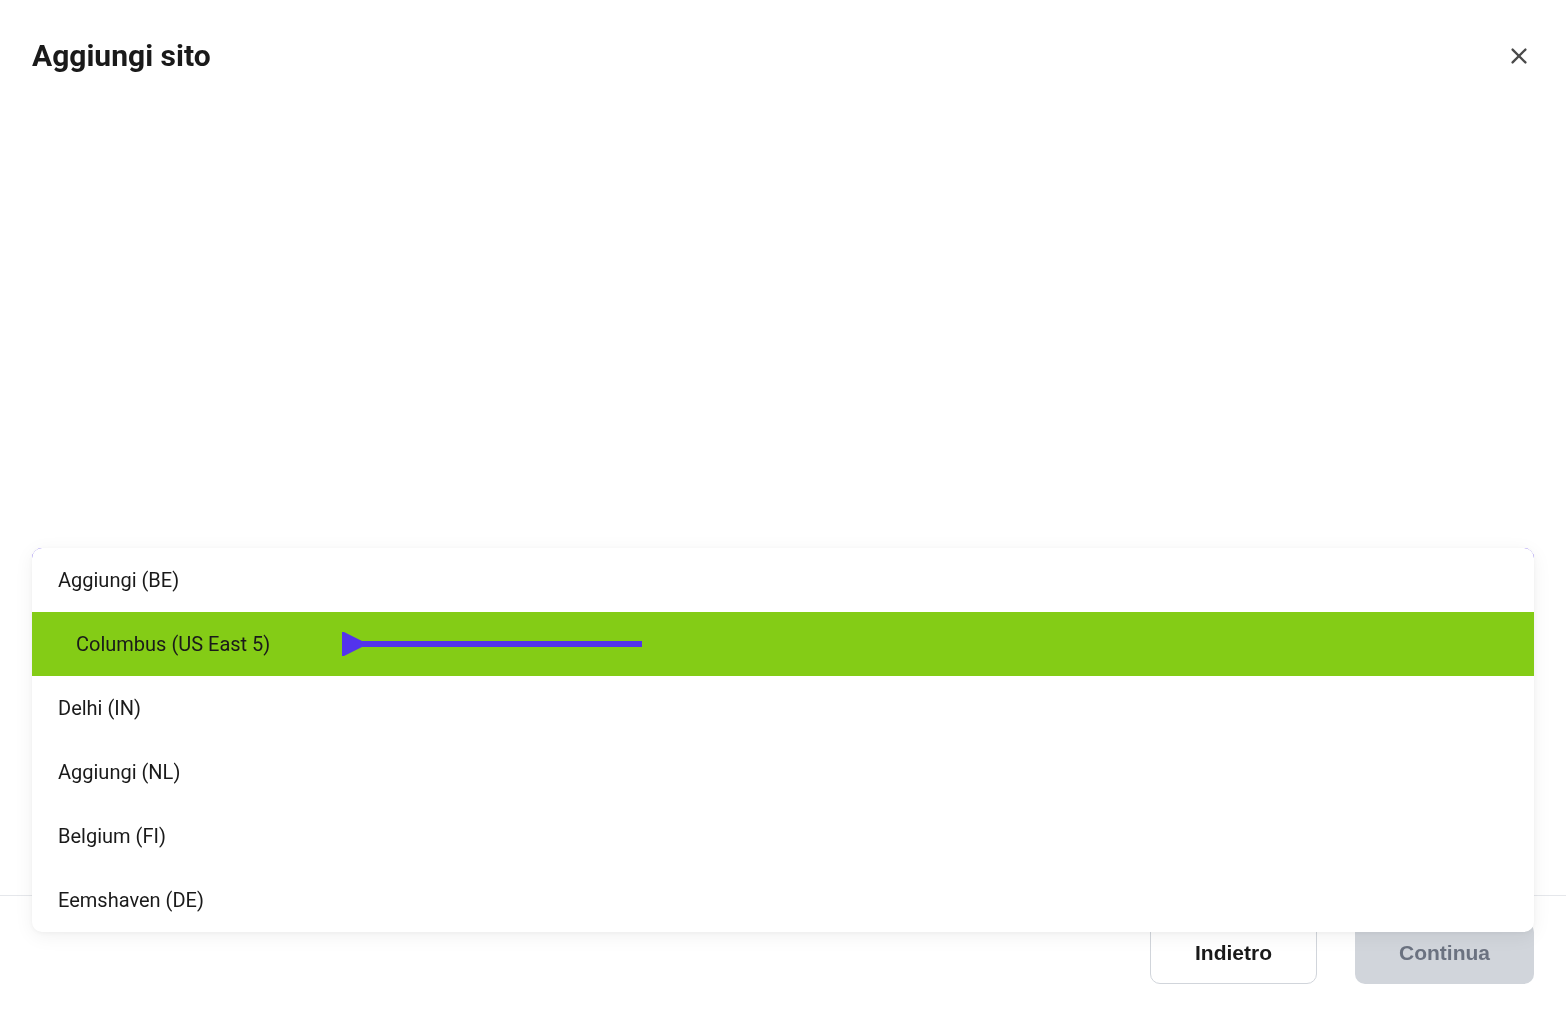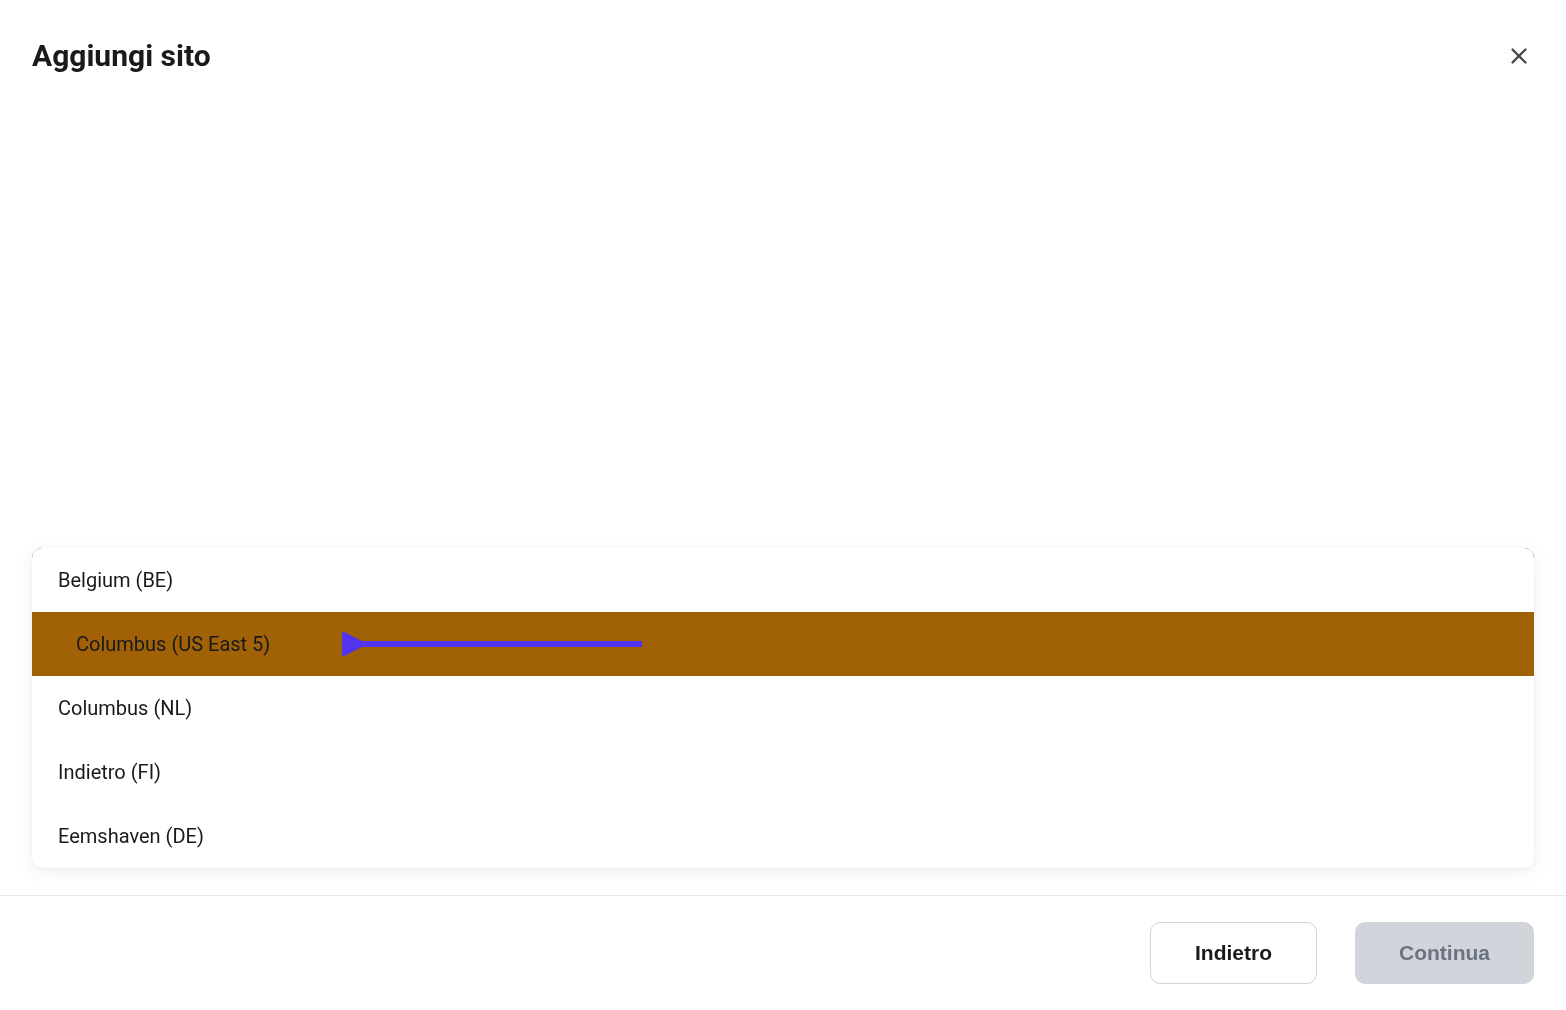--- a/index.html
+++ b/index.html
@@ -67,21 +67,21 @@
 
     .dropdown-item {
       padding: 20px 26px;
       font-size: 20px;
       color: #1a1a1a;
       cursor: pointer;
       position: relative;
     }
 
     .dropdown-item.highlighted {
-      background: #a16207;
+      background: #84cc16;
       padding-left: 44px;
     }
 
     .arrow-indicator {
       position: absolute;
       top: 50%;
       left: 310px;
       transform: translateY(-50%);
       display: flex;
       align-items: center;
@@ -190,33 +190,34 @@
     <svg viewBox="0 0 24 24" fill="none" stroke="currentColor" stroke-width="2.5" stroke-linecap="round">
       <line x1="5" y1="5" x2="19" y2="19"></line>
       <line x1="19" y1="5" x2="5" y2="19"></line>
     </svg>
   </button>
 </div>
 
 <div class="content">
 
   <div class="dropdown-list" id="dropdown-list">
-      <div class="dropdown-item"><span>Belgium (BE)</span></div>
+      <div class="dropdown-item"><span>Aggiungi (BE)</span></div>
       <div class="dropdown-item highlighted"><span>Columbus (US East 5)</span><div class="arrow-indicator">
           <svg viewBox="0 0 300 24">
             <defs>
               <marker id="arrowhead" markerWidth="12" markerHeight="12" refX="2" refY="6" orient="auto">
                 <polygon points="12 0, 0 6, 12 12" fill="#5333ed"></polygon>
               </marker>
             </defs>
             <line x1="300" y1="12" x2="14" y2="12" stroke="#5333ed" stroke-width="6" marker-end="url(#arrowhead)"></line>
           </svg>
         </div></div>
-      <div class="dropdown-item"><span>Columbus (NL)</span></div>
-      <div class="dropdown-item"><span>Indietro (FI)</span></div>
+      <div class="dropdown-item"><span>Delhi (IN)</span></div>
+      <div class="dropdown-item"><span>Aggiungi (NL)</span></div>
+      <div class="dropdown-item"><span>Belgium (FI)</span></div>
       <div class="dropdown-item"><span>Eemshaven (DE)</span></div>
     </div>
 
   <div class="select-field">
     <svg viewBox="0 0 24 24" fill="none" stroke="currentColor" stroke-width="2" stroke-linecap="round" stroke-linejoin="round">
       <polyline points="6 9 12 15 18 9"></polyline>
     </svg>
   </div>
 
   <div class="checkbox-row">

